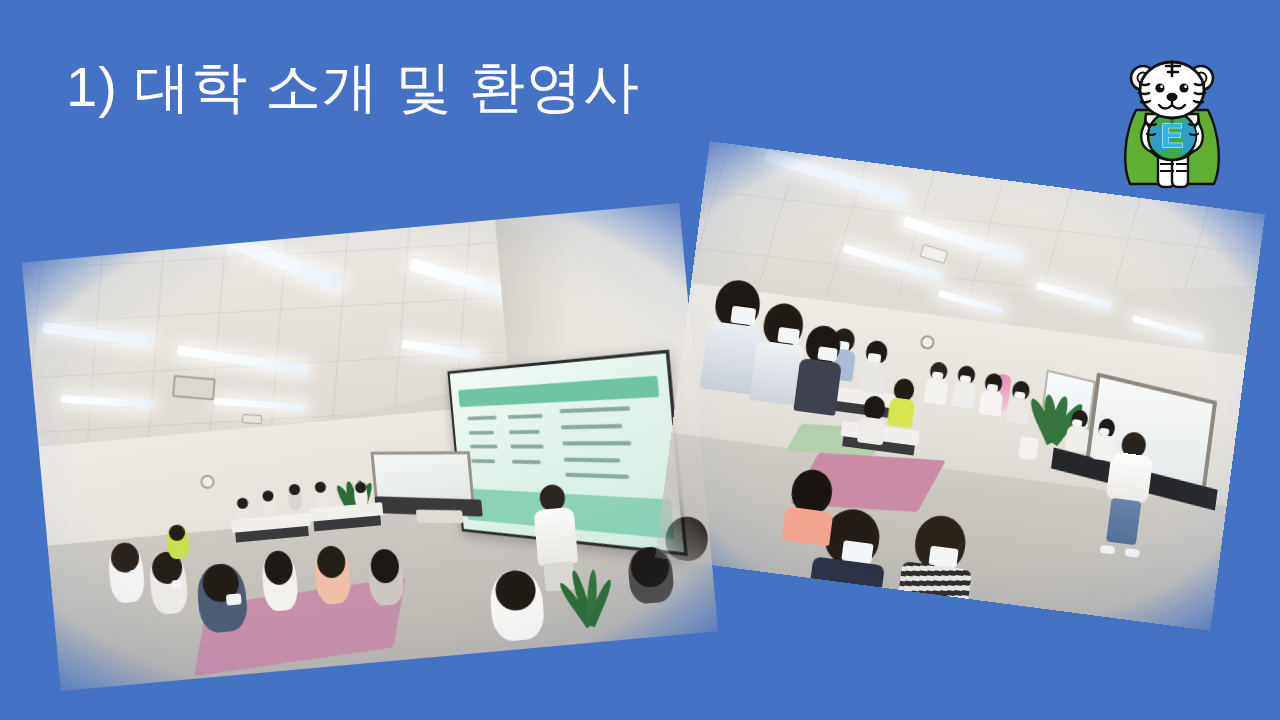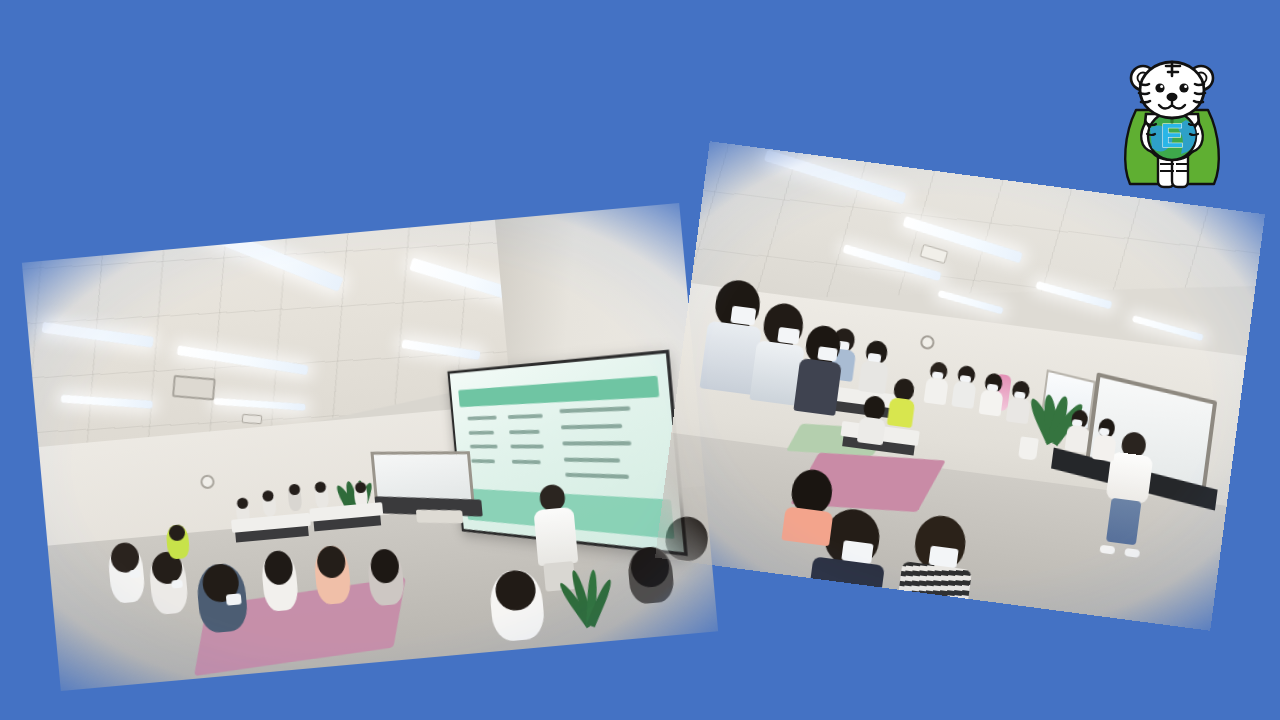--- a/index.html
+++ b/index.html
@@ -233,20 +233,21 @@
   .tbl { position:absolute; background:#f0efec; border-radius:2px; }
   .tbl::after { content:''; position:absolute; left:4%; right:4%; bottom:-10px; height:10px;
     background:#3b3b3d; }
 
 </style>
 </head>
 <body>
 
 <div class="slide">
 
+  <div class="slide-title">1) 대학 소개 및 환영사</div>
 
   <div class="photo" id="photo-left">
     <div class="scene roomA">
 
       <div class="ceiling">
         <div class="ceiling-grid"></div>
       </div>
 
       <div class="lamp" style="left:26%;top:2%;width:23%;height:15px;transform:rotate(27deg);"></div>
       <div class="lamp" style="left:58%;top:12%;width:18%;height:13px;transform:rotate(22deg);"></div>

